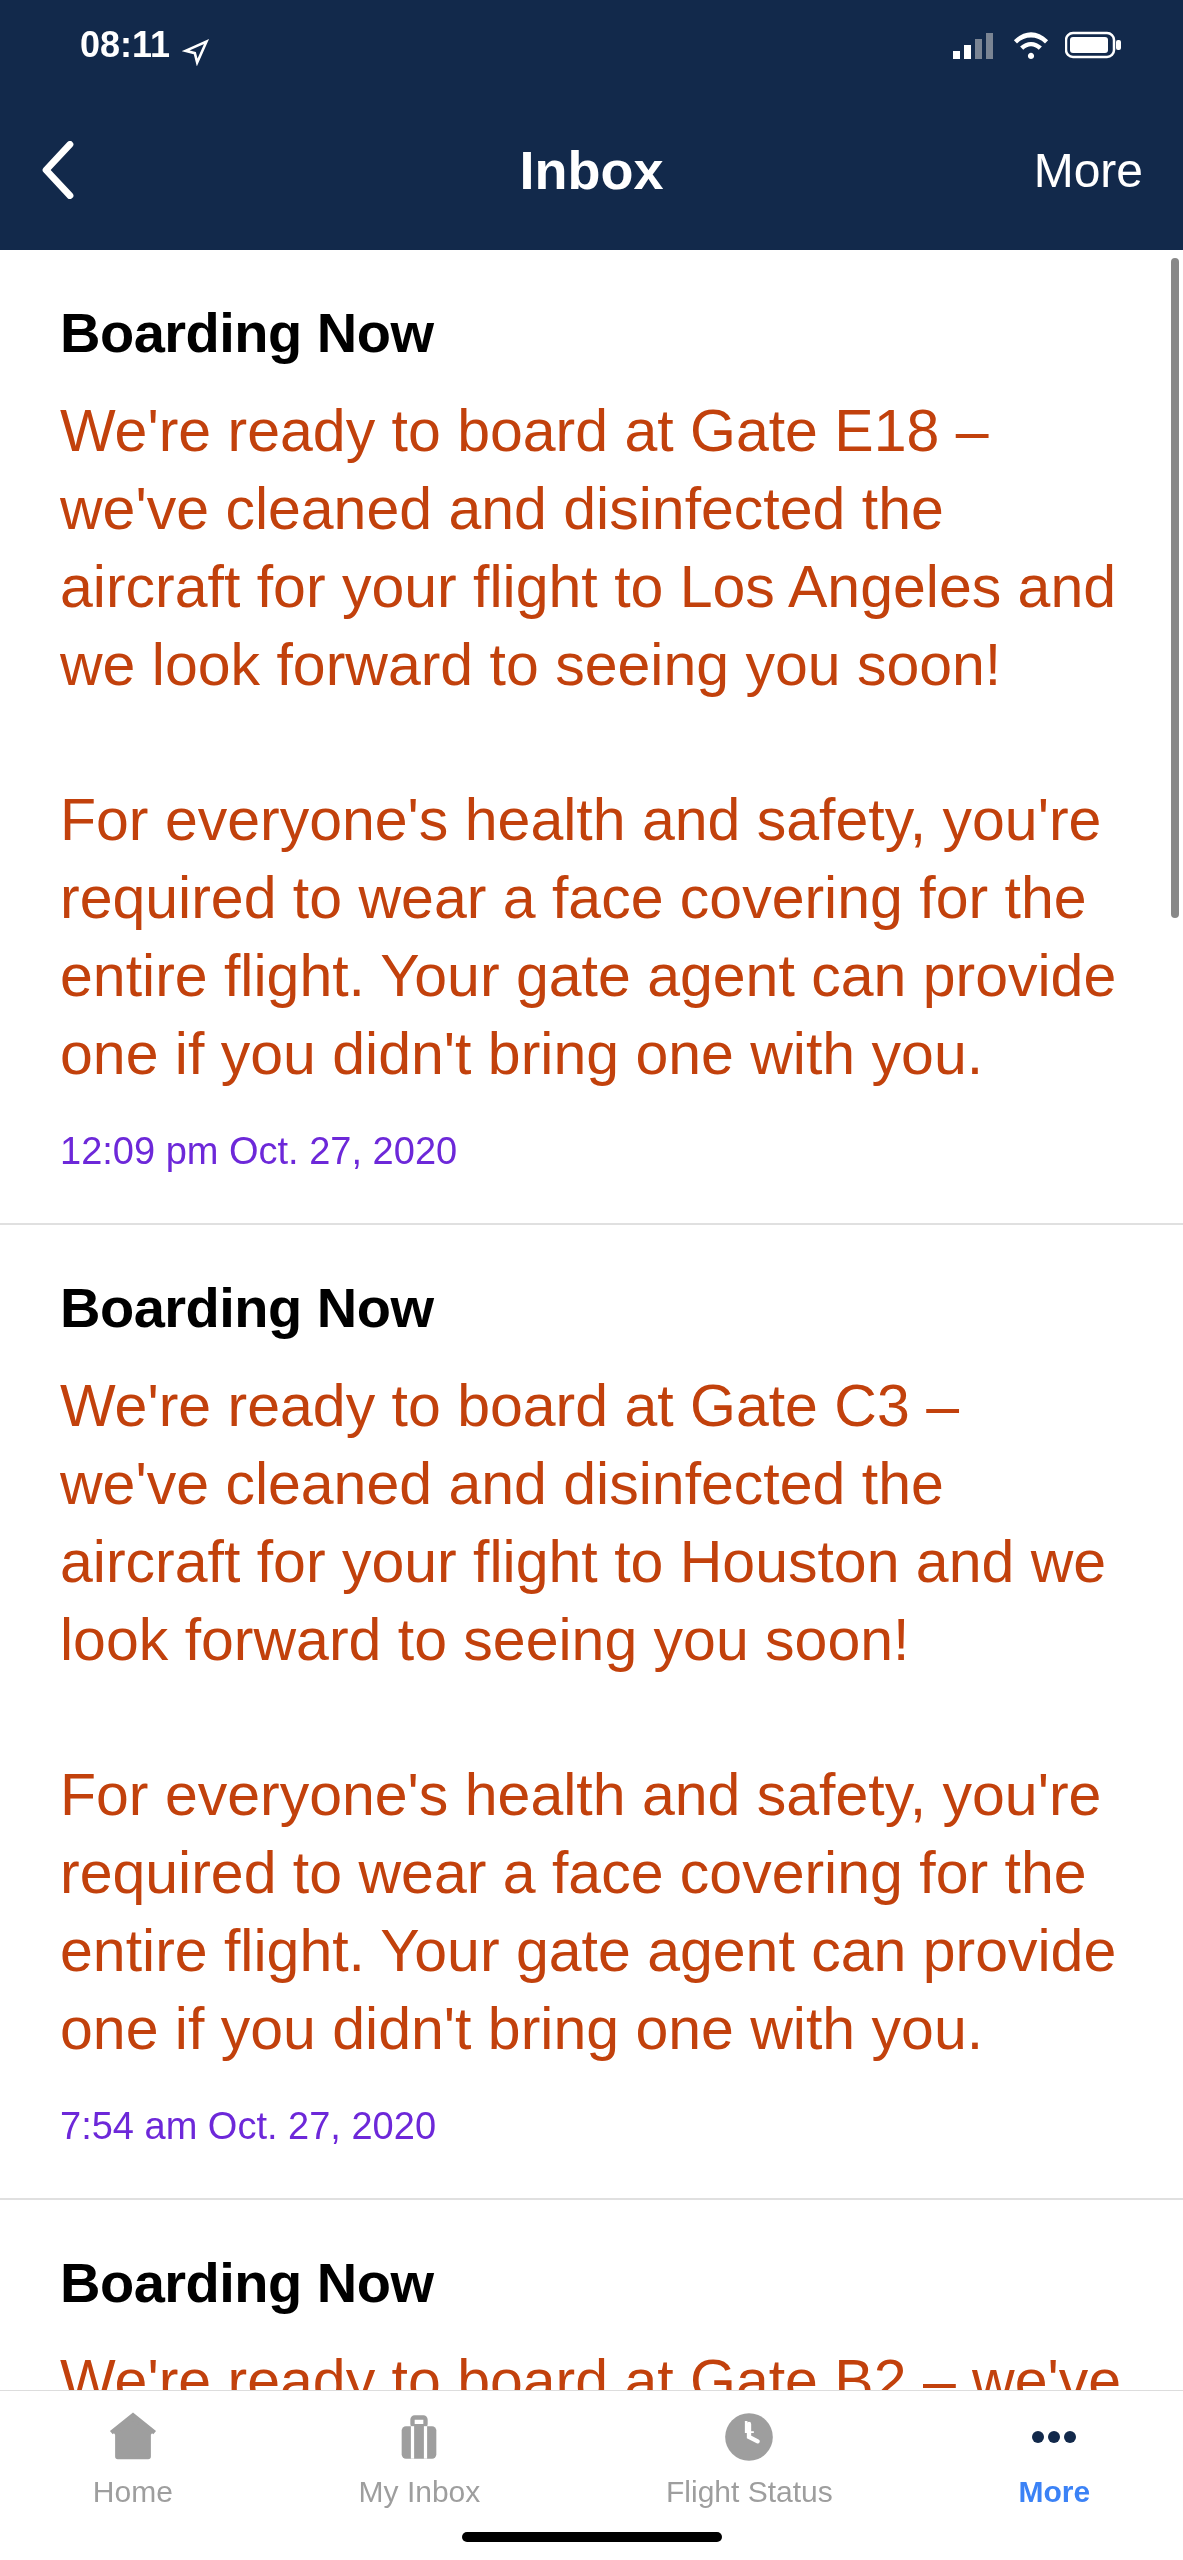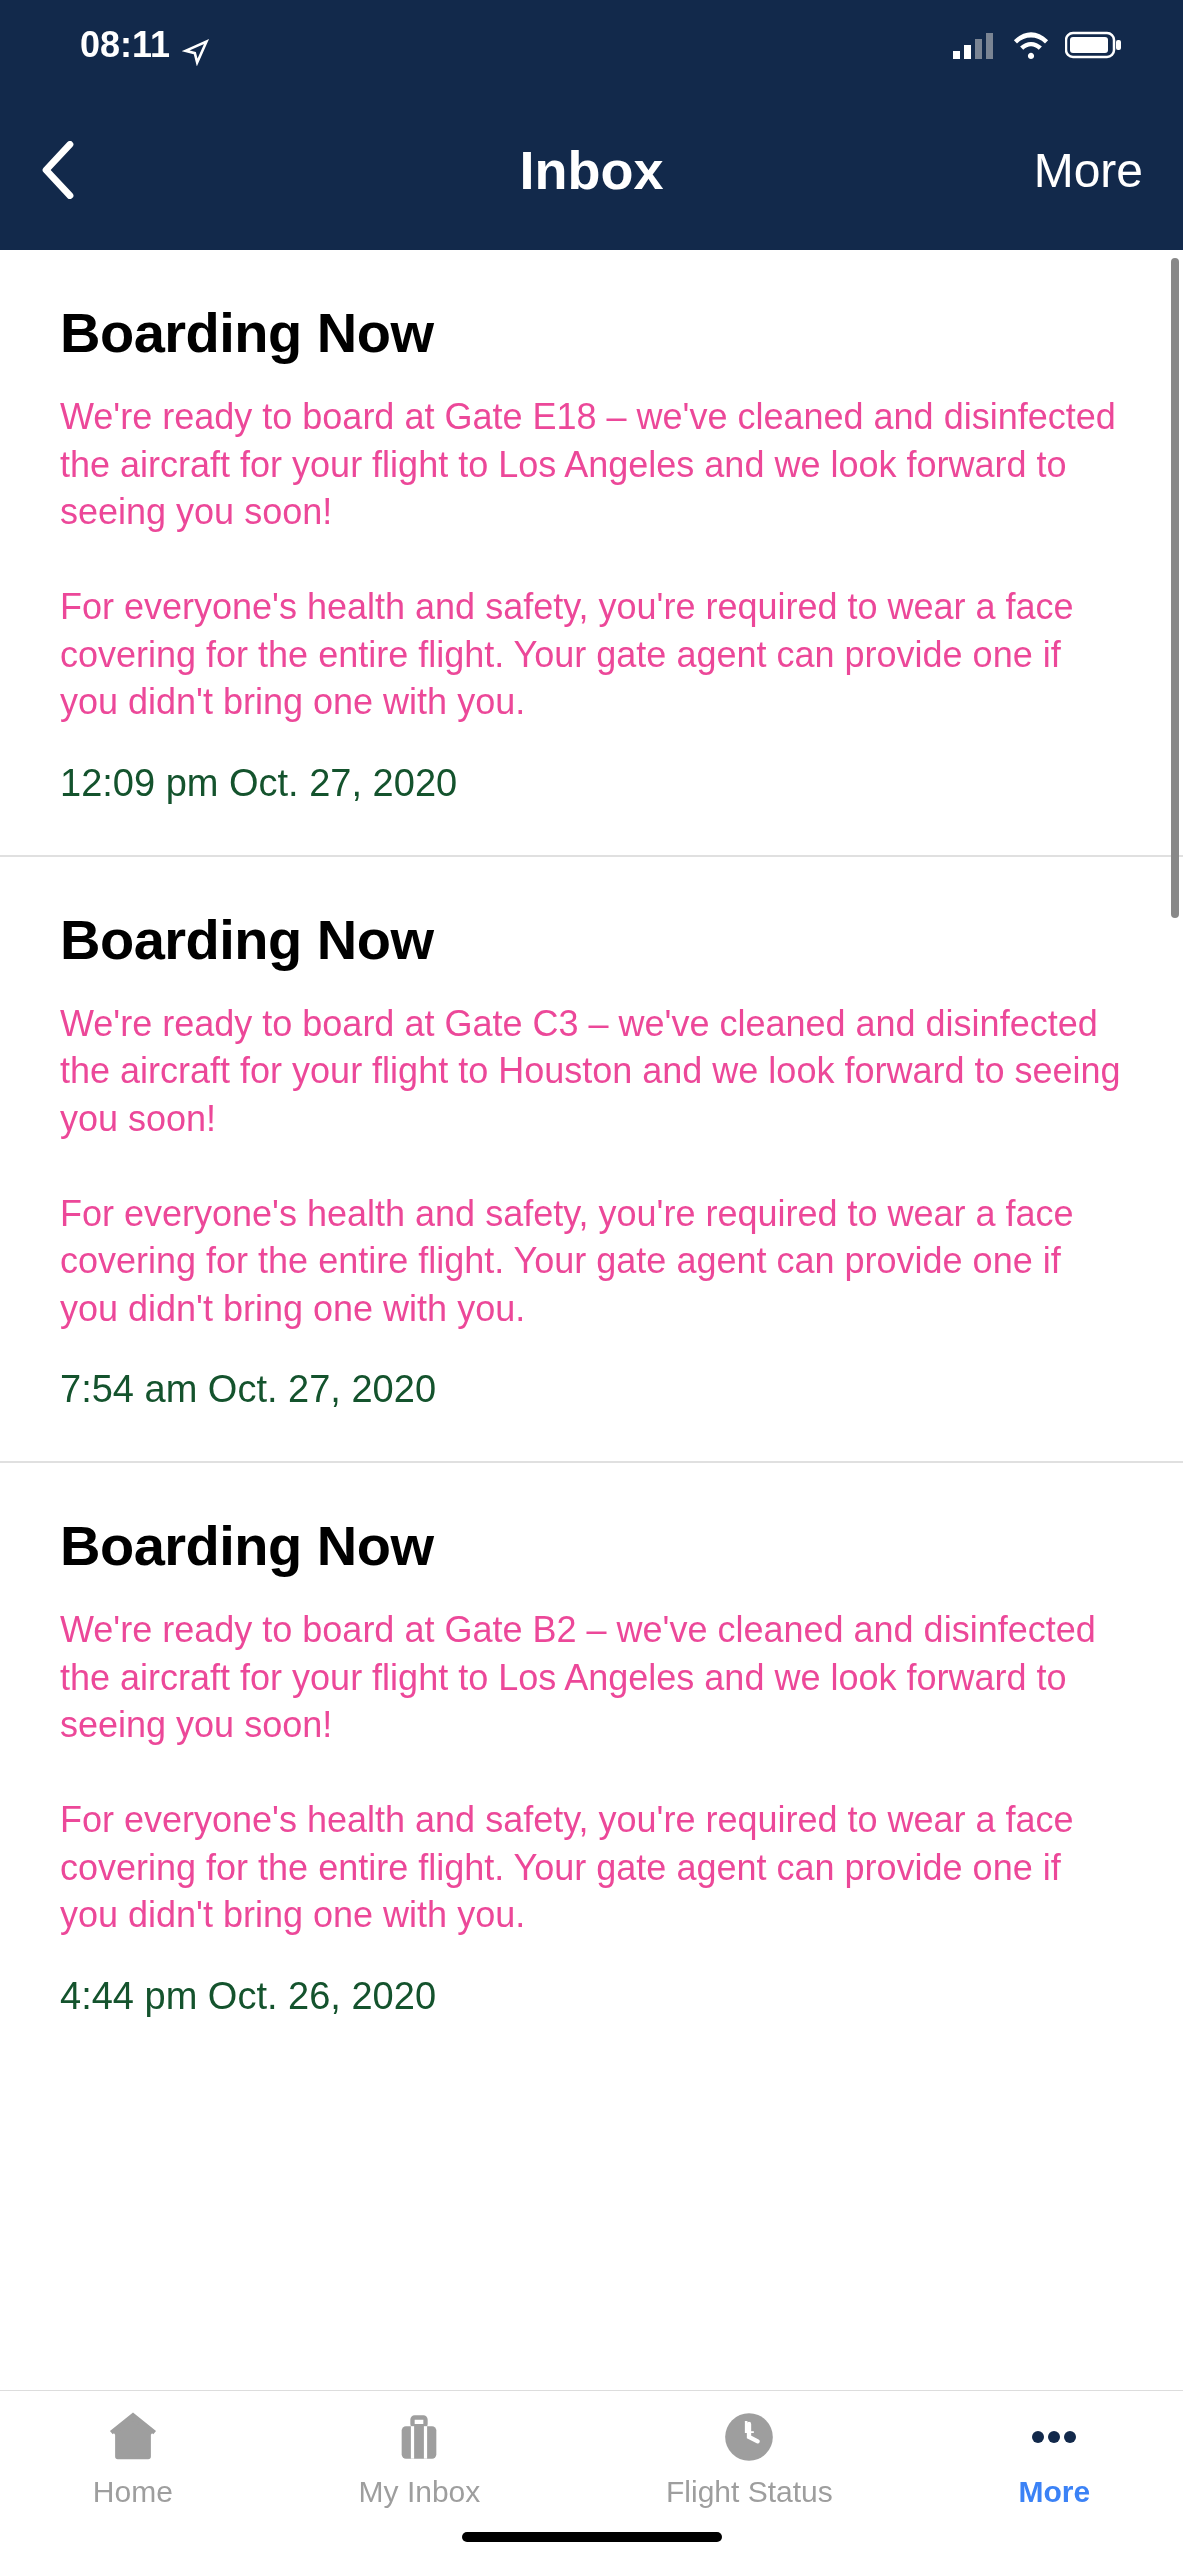--- a/index.html
+++ b/index.html
@@ -69,29 +69,29 @@
 }
 .message:last-child { border-bottom: none; }
 .msg-title {
   font-size: 56px;
   font-weight: 700;
   color: #000;
   margin-bottom: 28px;
   letter-spacing: -0.5px;
 }
 .msg-body {
-  font-size: 36px;
+  font-size: 59px;
   line-height: 1.32;
-  color: #ec4899;
+  color: #c2410c;
   white-space: pre-line;
   margin-bottom: 36px;
 }
 .msg-time {
   font-size: 38px;
-  color: #14532d;
+  color: #6d28d9;
 }
 .tab-bar {
   height: 170px;
   border-top: 1px solid #ddd;
   display: flex;
   justify-content: space-around;
   align-items: flex-start;
   padding-top: 18px;
   position: relative;
   background: #fff;

